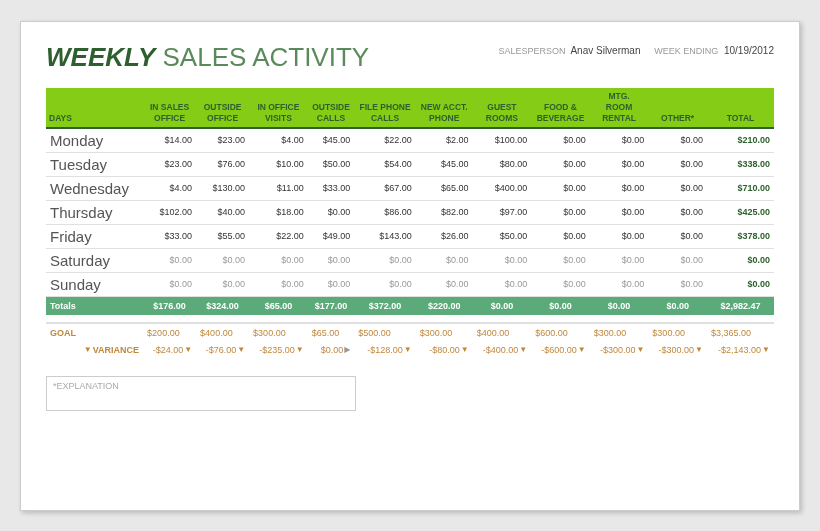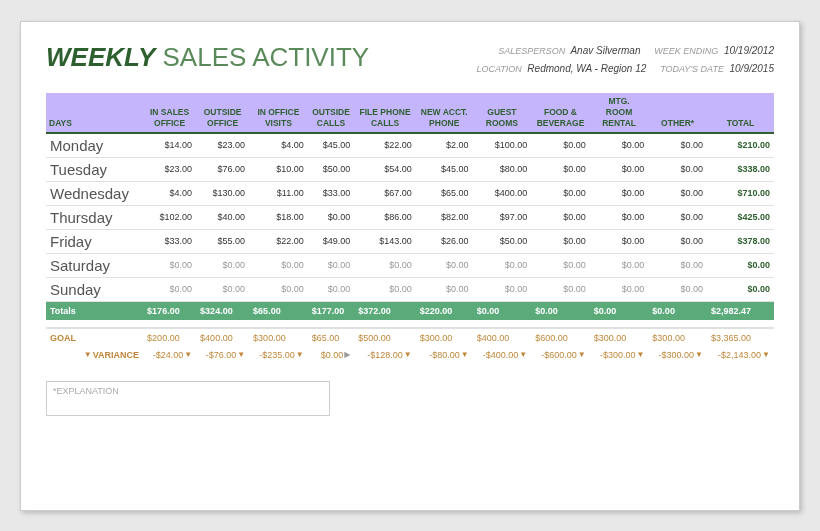--- a/index.html
+++ b/index.html
@@ -35,39 +35,38 @@
       font-style: italic;
     }
     .title span.normal {
       font-weight: 400;
       color: #5a8a5a;
       margin-top: 48px;
     }
     .meta-info {
       font-size: 10px;
       color: #666;
-      text-align: right;
+      text-align: left;
       line-height: 1.8;
-      font-style: italic;
     }
     .meta-info .label {
       color: #999;
       font-size: 9px;
     }
     .meta-info .value {
       color: #444;
       font-size: 10px;
     }
     table {
       width: 100%;
       border-collapse: collapse;
       font-size: 9.5px;
     }
     .col-header-row th {
-      background: #c4b5fd;
+      background: #84cc16;
       color: #2e5f2e;
       font-weight: bold;
       font-size: 8.5px;
       text-align: center;
       padding: 3px 2px;
       border-bottom: 2px solid #2e5f2e;
       vertical-align: bottom;
       line-height: 1.3;
     }
     .col-header-row th.days-col {
@@ -88,21 +87,21 @@
     }
     .data-row td.total-col {
       color: #2e5f2e;
       font-weight: bold;
     }
     .totals-row td {
       background: #5aaa7a;
       color: white;
       font-weight: bold;
       padding: 4px 4px;
-      text-align: left;
+      text-align: center;
       font-size: 9px;
     }
     .totals-row td.days-col {
       text-align: left;
       padding-left: 4px;
     }
     .goal-row td {
       padding: 4px 4px;
       font-size: 9px;
       color: #c0873a;
@@ -134,21 +133,21 @@
       color: #c0873a;
       font-size: 8px;
     }
     .arrow-right {
       color: #999;
       font-size: 8px;
     }
     .explanation-box {
       margin-top: 18px;
       border: 1px solid #ccc;
-      width: 284px;
+      width: 310px;
       height: 35px;
       padding: 4px 6px;
       font-size: 9px;
       color: #aaa;
     }
     .zero-row td {
       color: #999;
     }
   </style>
 </head>
@@ -159,27 +158,20 @@
     <div class="title">
       <span class="bold">WEEKLY</span><span class="normal"> SALES ACTIVITY</span>
     </div>
     <div class="meta-info">
       <div>
         <span class="label">SALESPERSON</span>&nbsp;
         <span class="value">Anav Silverman</span>
         &nbsp;&nbsp;&nbsp;
         <span class="label">WEEK ENDING</span>&nbsp;
         <span class="value">10/19/2012</span>
-      </div>
-      <div>
-        <span class="label">LOCATION</span>&nbsp;
-        <span class="value">Redmond, WA - Region 12</span>
-        &nbsp;&nbsp;&nbsp;
-        <span class="label">TODAY'S DATE</span>&nbsp;
-        <span class="value">10/9/2015</span>
       </div>
     </div>
   </div>
 
   <table>
     <thead>
       <tr class="col-header-row">
         <th class="days-col">DAYS</th>
         <th>IN SALES<br>OFFICE</th>
         <th>OUTSIDE<br>OFFICE</th>

